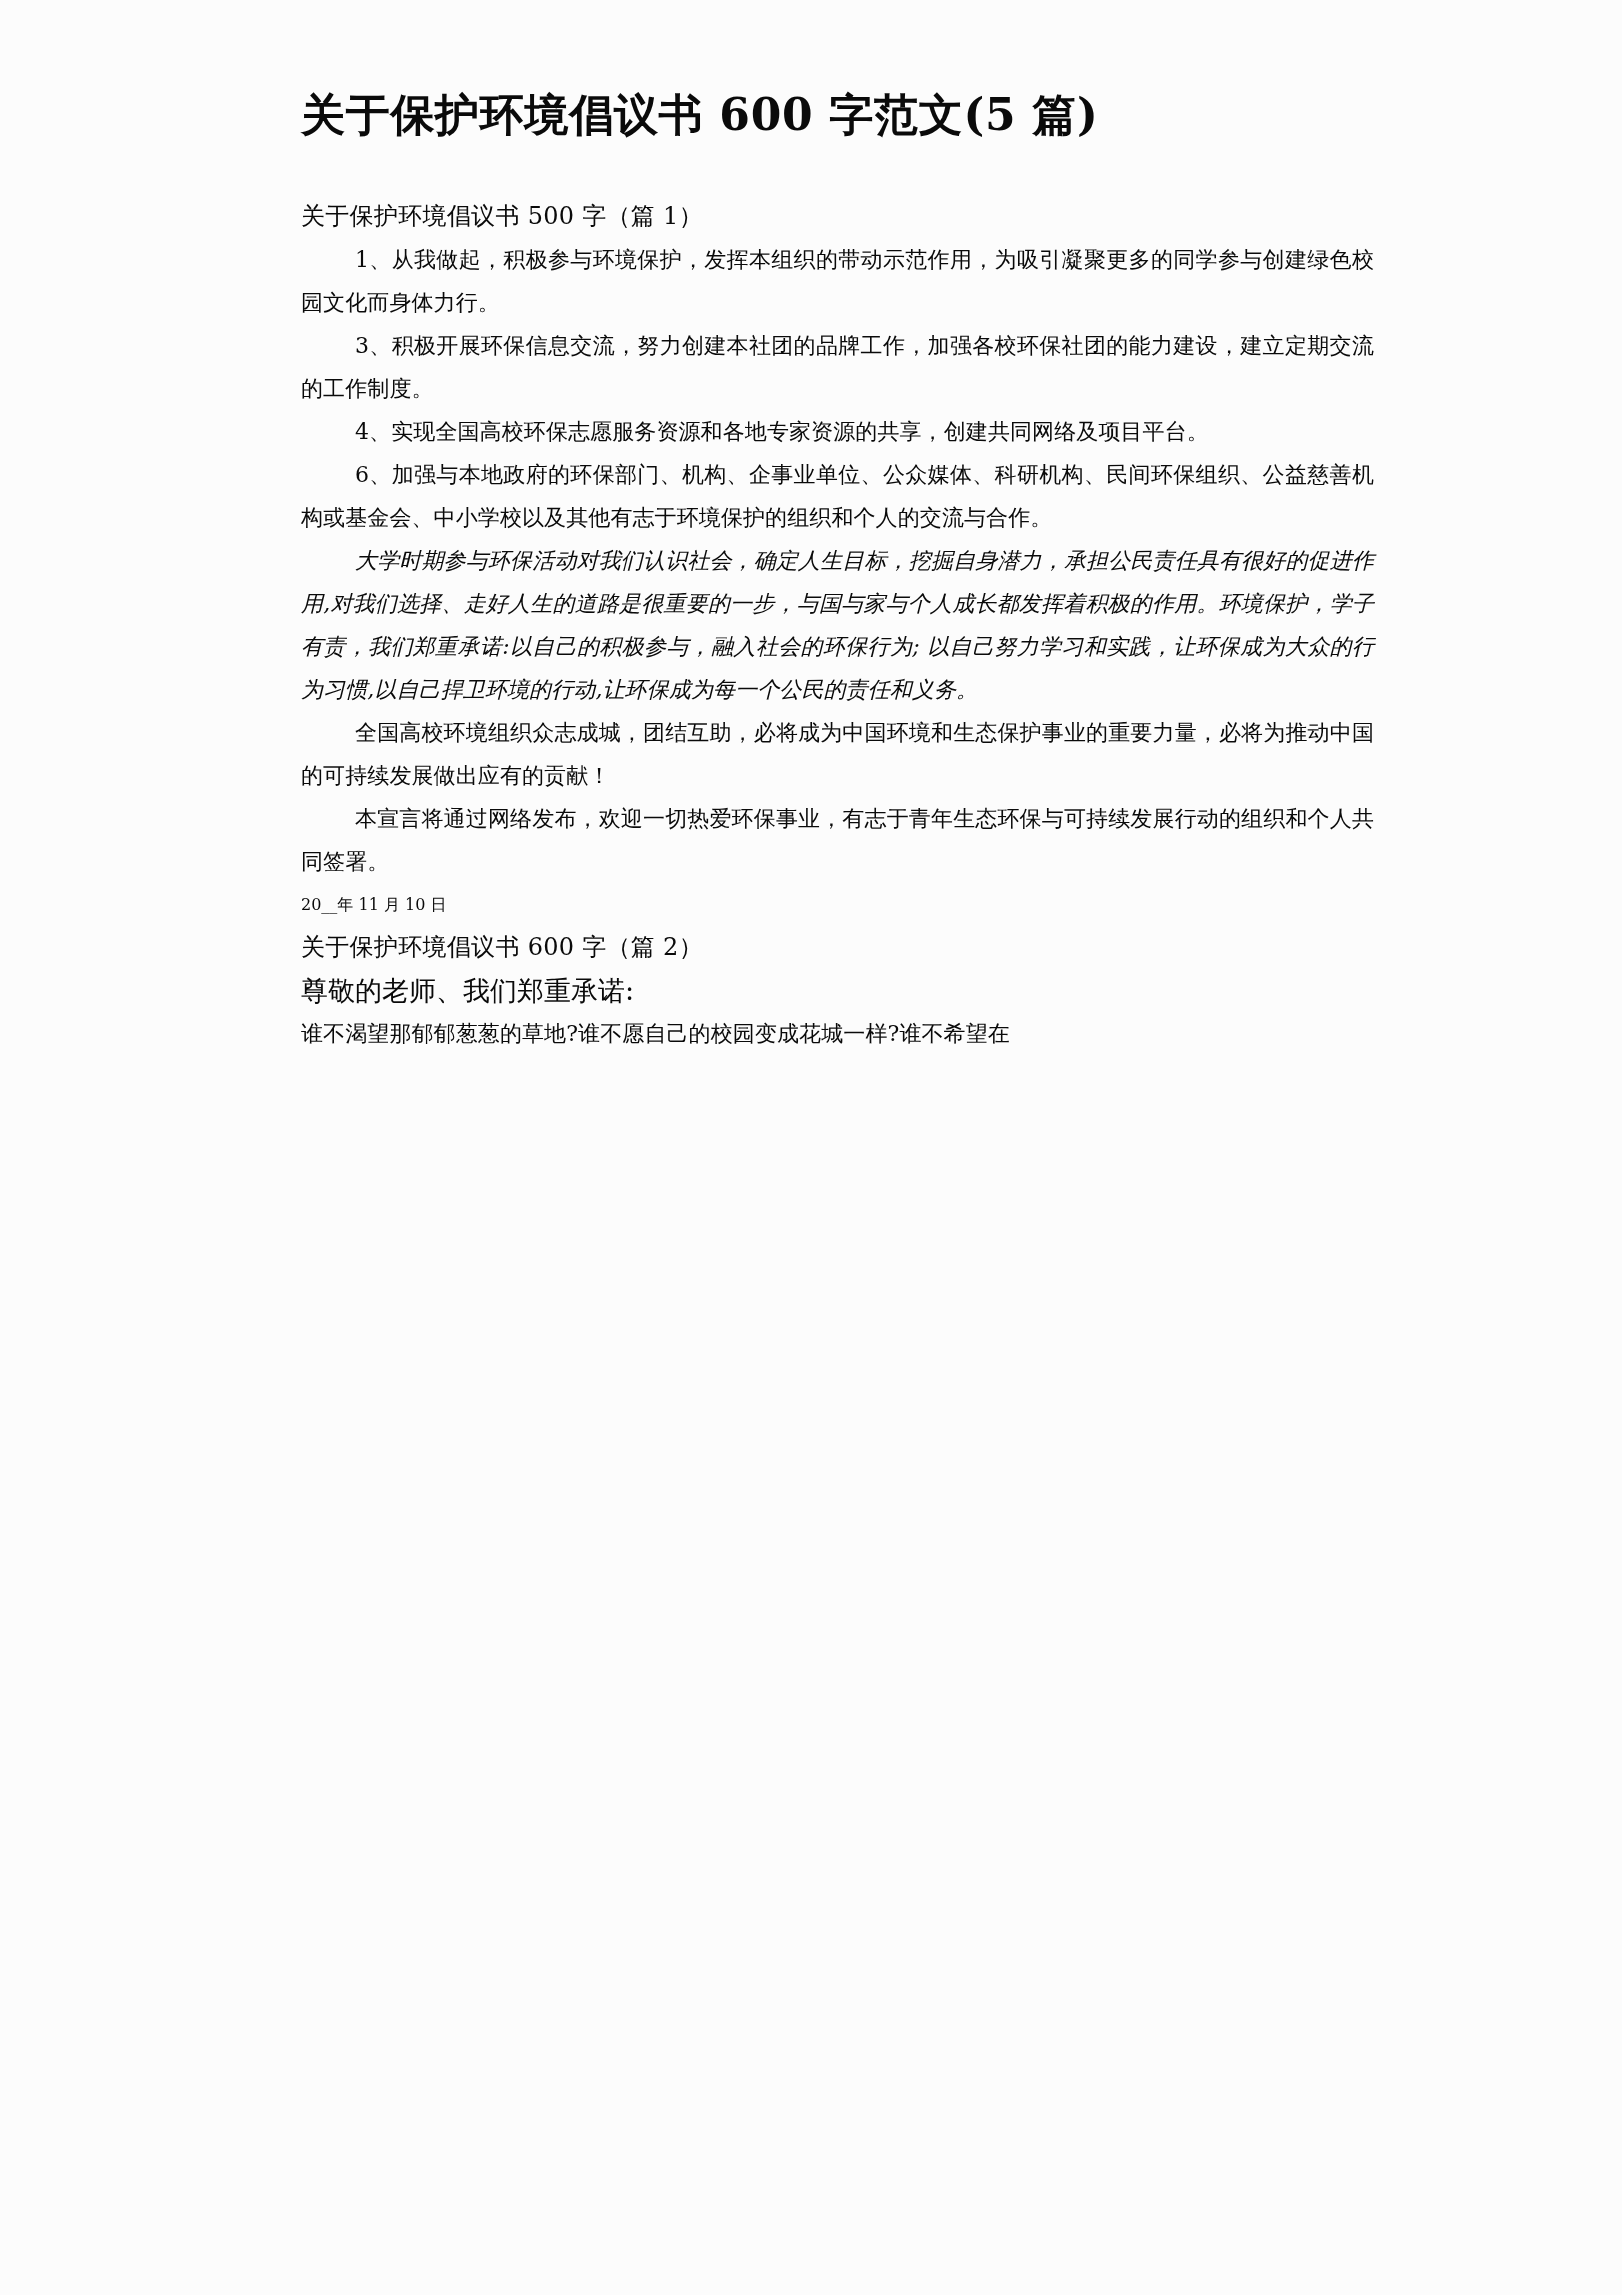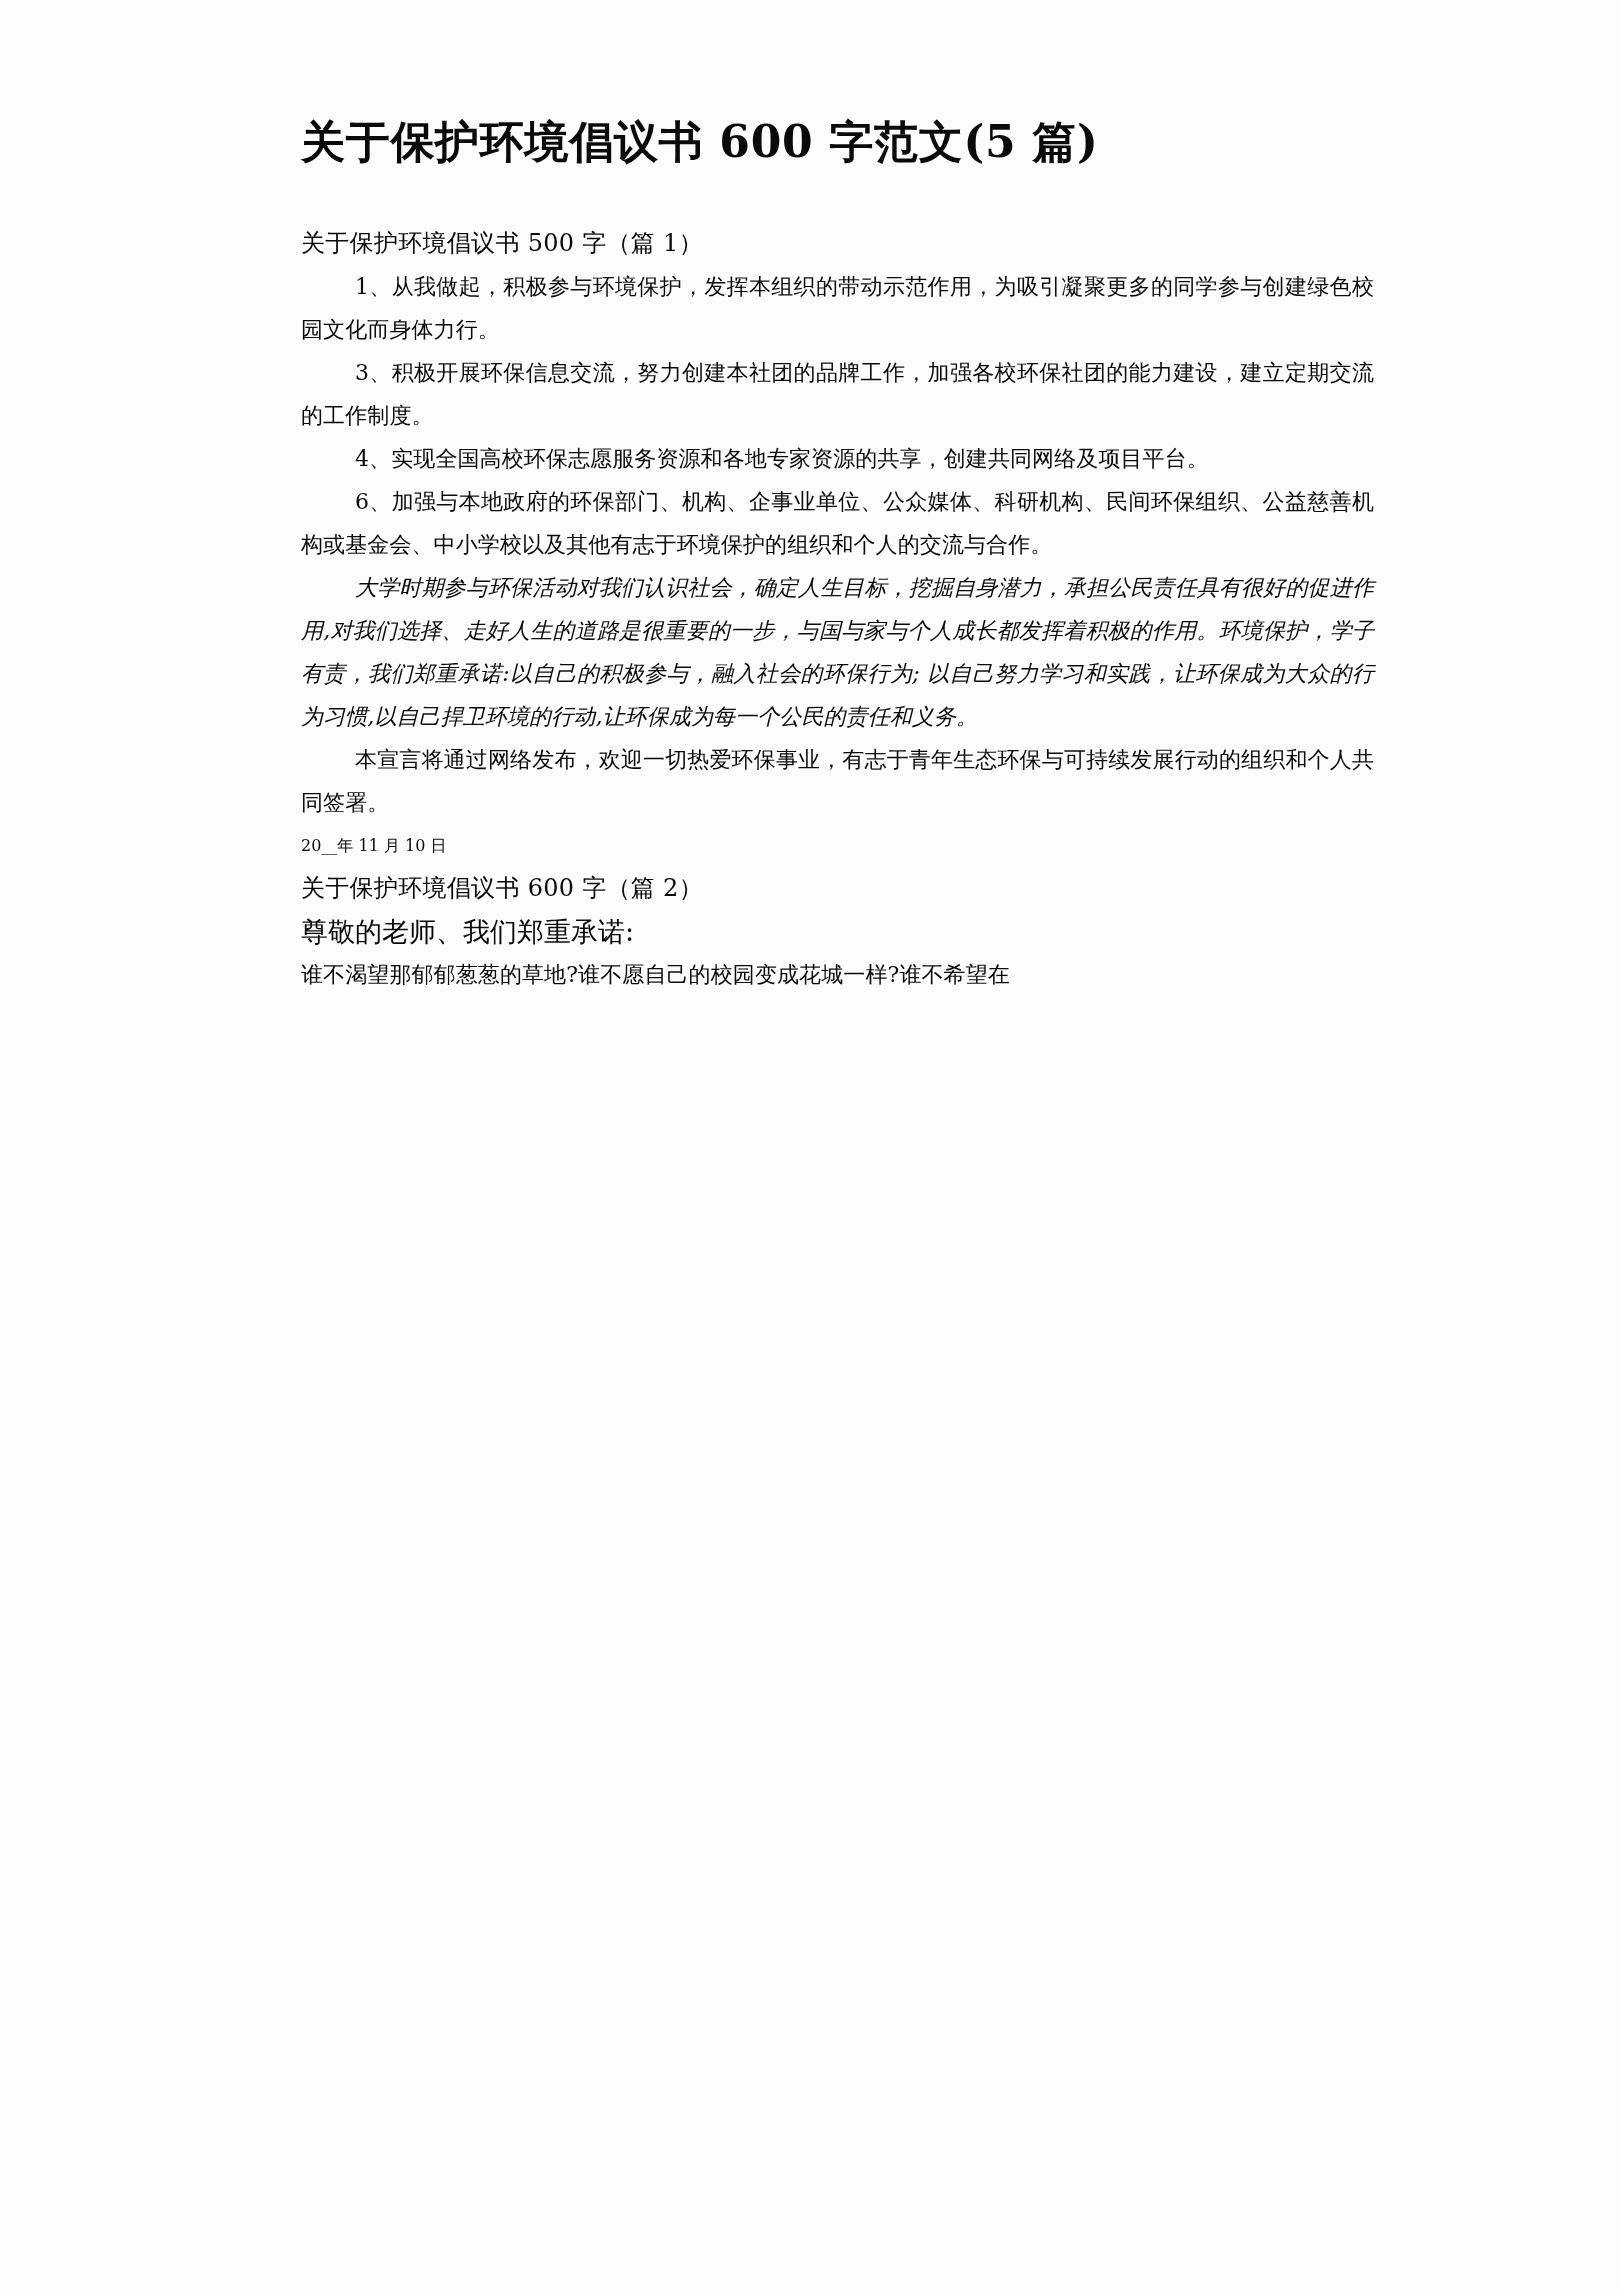--- a/index.html
+++ b/index.html
@@ -21,21 +21,21 @@
     left: 301px;
     top: 0;
     width: 1073px;
   }
   .doc-title {
     font-size: 44px;
     font-weight: bold;
     line-height: 1.0;
     letter-spacing: 0.7px;
     margin: 0;
-    padding-top: 120px;
+    padding-top: 93px;
     text-align: left;
     white-space: nowrap;
     font-family: "DejaVu Serif", "Liberation Serif", serif;
   }
   .gap-after-title { height: 58px; }
   .subhead {
     font-size: 24px;
     line-height: 43px;
     letter-spacing: 0.3px;
     text-indent: 0;
@@ -85,20 +85,21 @@
     <div class="gap-after-title"></div>
 
     <p class="subhead">关于保护环境倡议书 500 字（篇 1）</p>
 
     <p class="para">1、从我做起，积极参与环境保护，发挥本组织的带动示范作用，为吸引凝聚更多的同学参与创建绿色校园文化而身体力行。</p>
     <p class="para">3、积极开展环保信息交流，努力创建本社团的品牌工作，加强各校环保社团的能力建设，建立定期交流的工作制度。</p>
     <p class="para">4、实现全国高校环保志愿服务资源和各地专家资源的共享，创建共同网络及项目平台。</p>
     <p class="para">6、加强与本地政府的环保部门、机构、企事业单位、公众媒体、科研机构、民间环保组织、公益慈善机构或基金会、中小学校以及其他有志于环境保护的组织和个人的交流与合作。</p>
 
     <p class="para tight">大学时期参与环保活动对我们认识社会，确定人生目标，挖掘自身潜力，承担公民责任具有很好的促进作用,对我们选择、走好人生的道路是很重要的一步，与国与家与个人成长都发挥着积极的作用。环境保护，学子有责，我们郑重承诺:以自己的积极参与，融入社会的环保行为; 以自己努力学习和实践，让环保成为大众的行为习惯,以自己捍卫环境的行动,让环保成为每一个公民的责任和义务。</p>
+    <p class="para">全国高校环境组织众志成城，团结互助，必将成为中国环境和生态保护事业的重要力量，必将为推动中国的可持续发展做出应有的贡献！</p>
     <p class="para">本宣言将通过网络发布，欢迎一切热爱环保事业，有志于青年生态环保与可持续发展行动的组织和个人共同签署。</p>
 
     <p class="dateline">20__年 11 月 10 日</p>
 
     <p class="subhead">关于保护环境倡议书 600 字（篇 2）</p>
 
     <p class="salutation">尊敬的老师、我们郑重承诺:</p>
 
     <p class="para noindent">谁不渴望那郁郁葱葱的草地?谁不愿自己的校园变成花城一样?谁不希望在</p>
 

